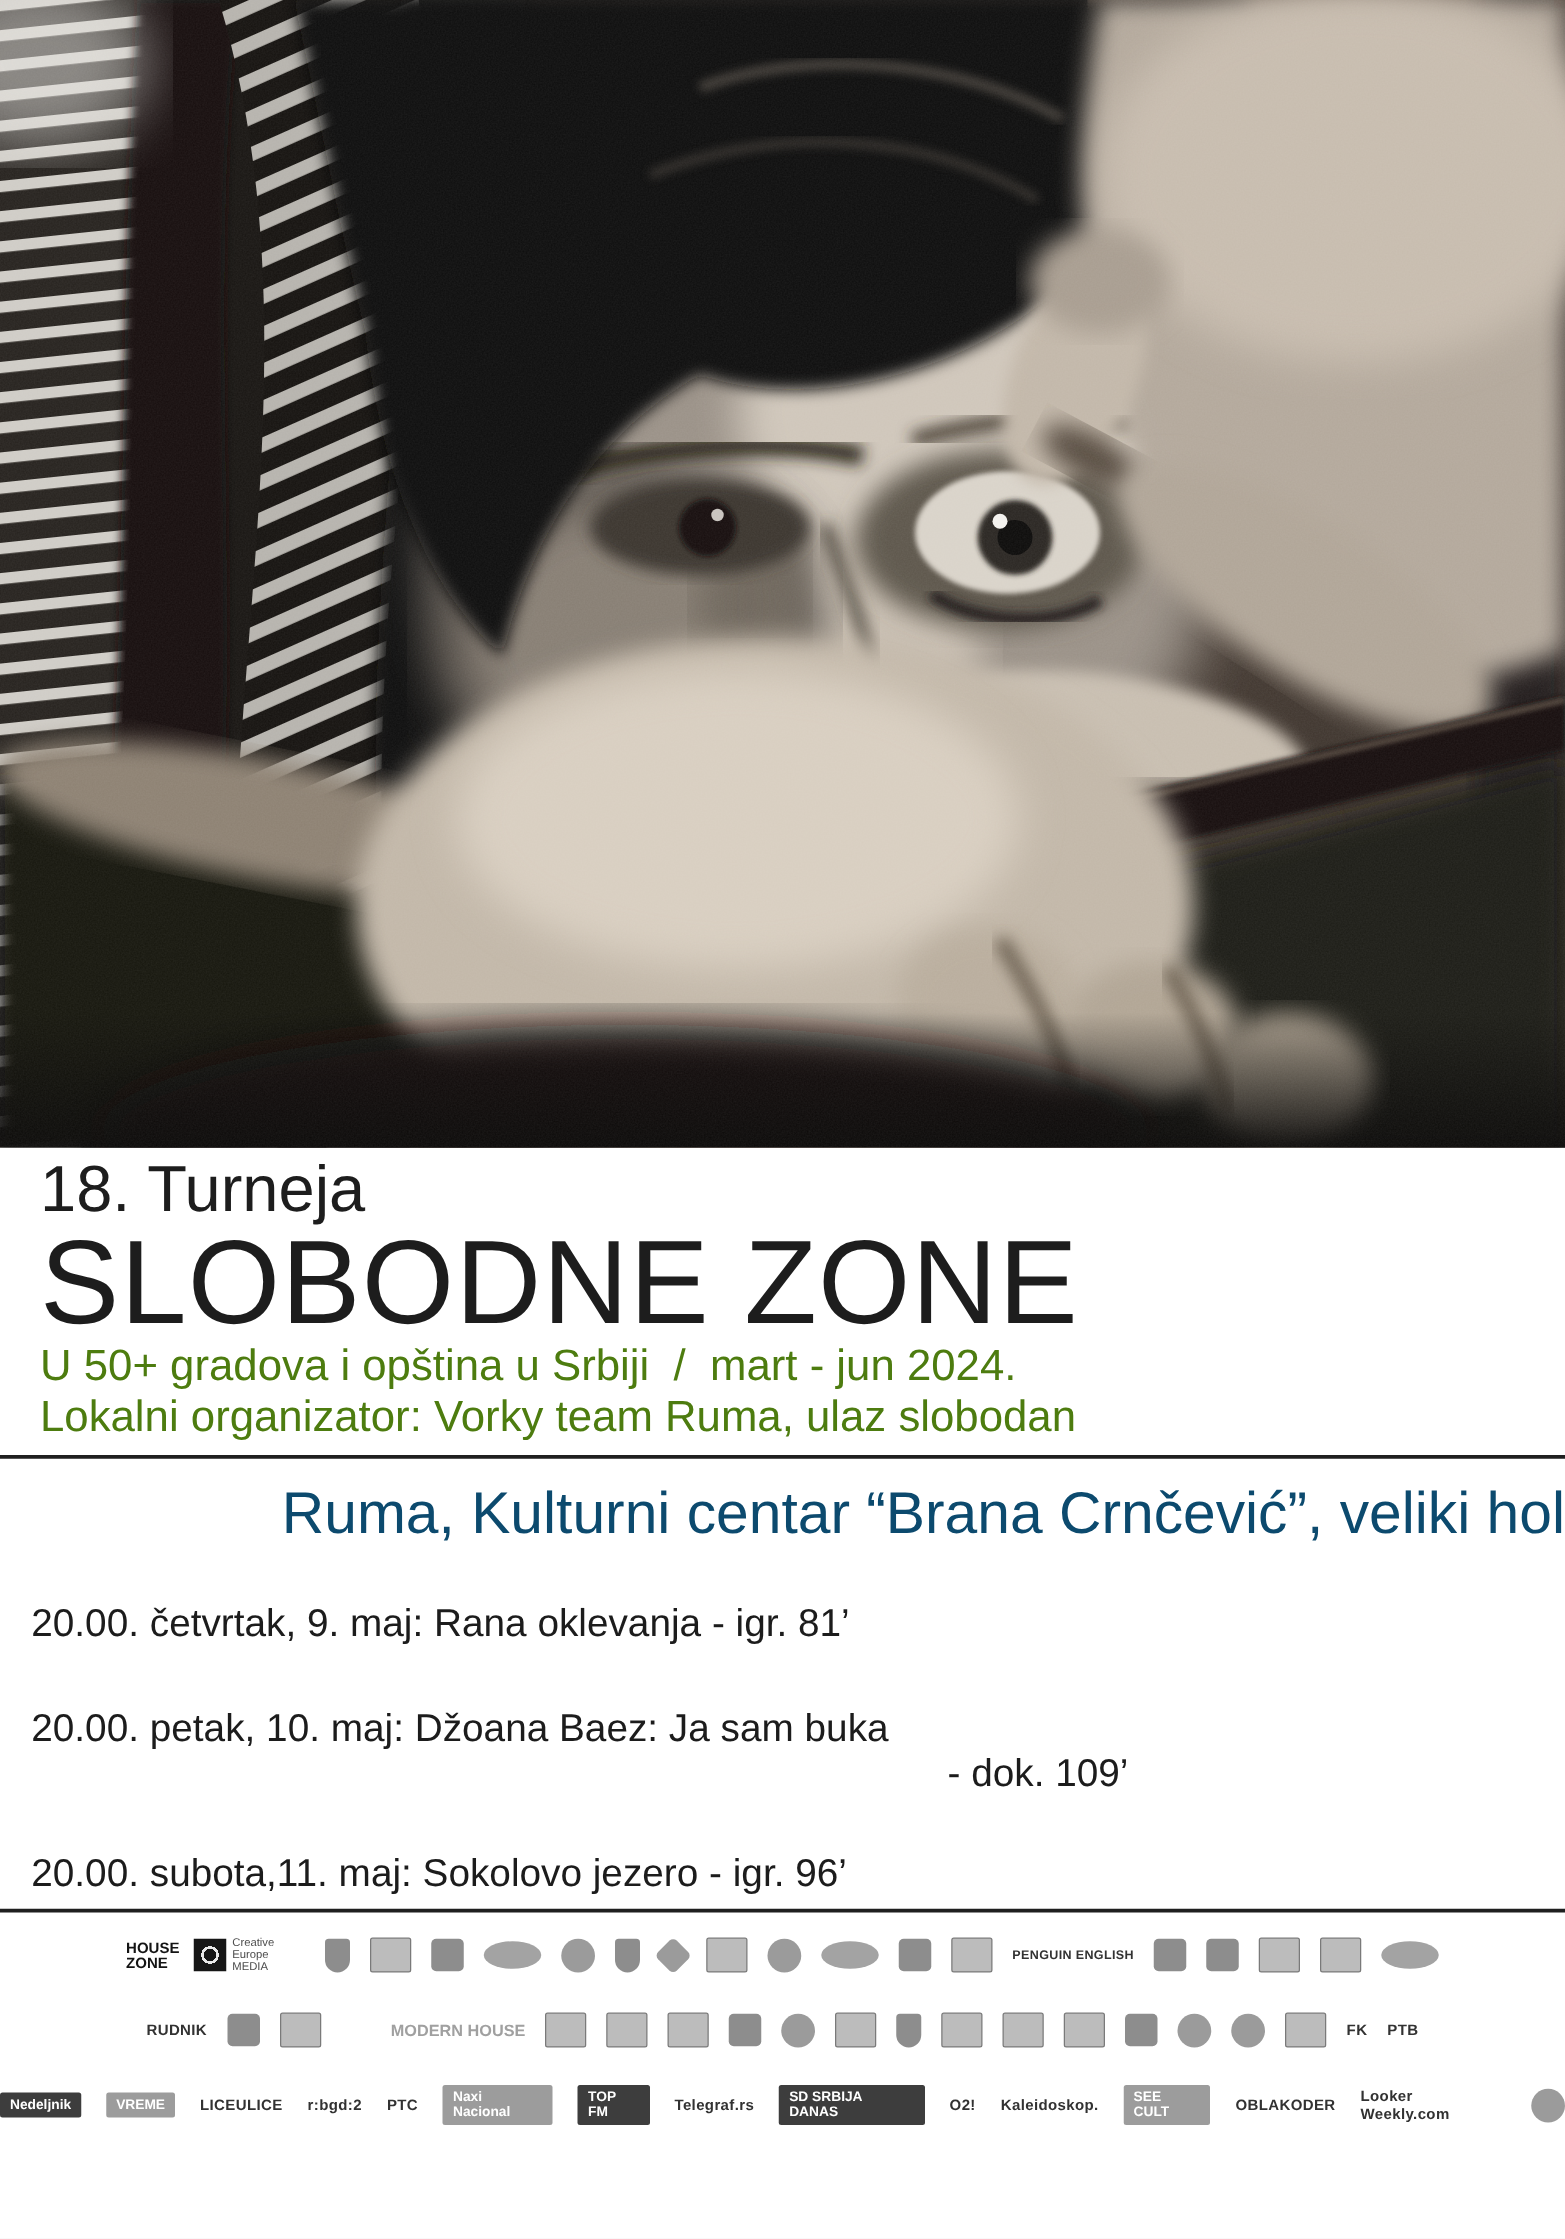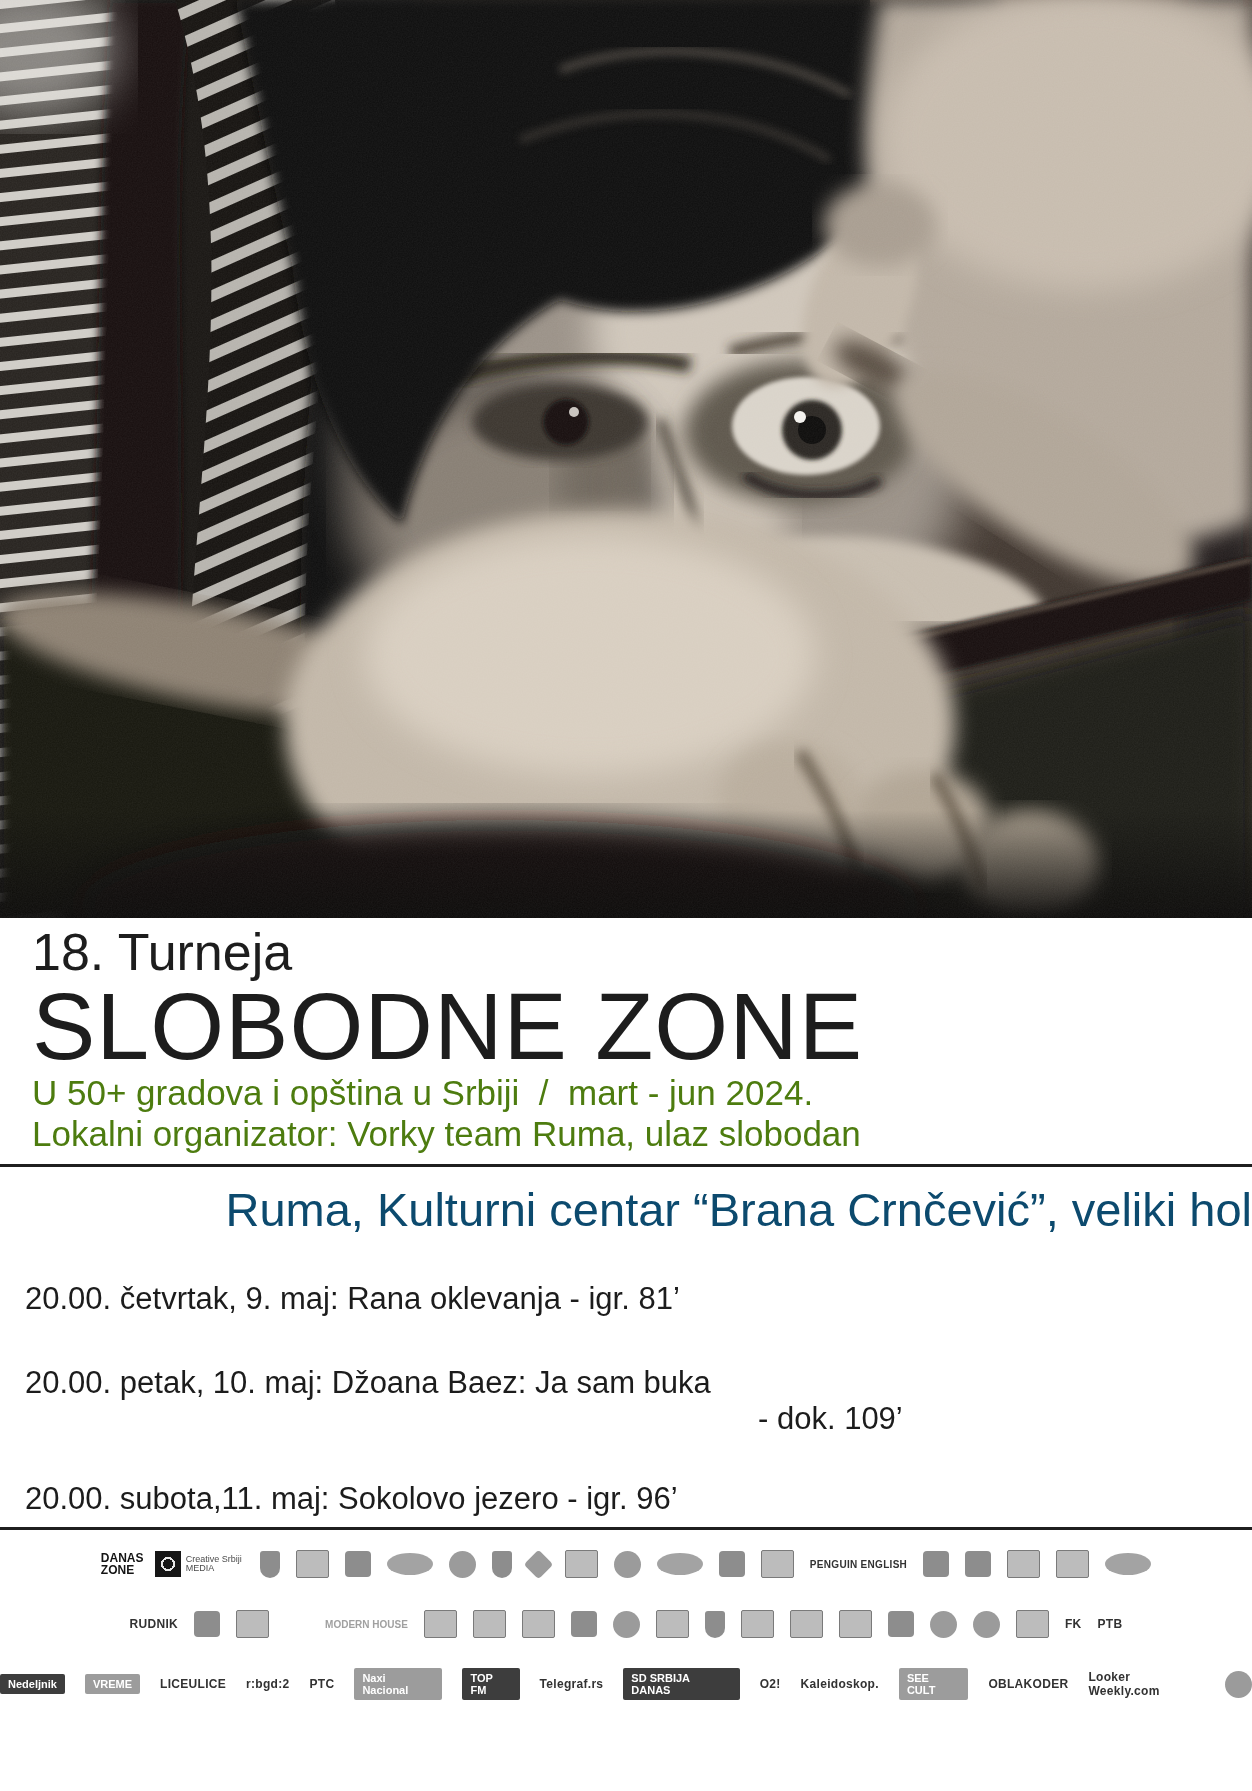--- a/index.html
+++ b/index.html
@@ -39,21 +39,21 @@
   .shield  .chip-shape { display:block; width:20px; height:27px; border-radius:3px 3px 10px 10px; background:#8d8d8d; }
   .diamond .chip-shape { display:block; width:21px; height:21px; border-radius:4px; background:#9b9b9b; transform:rotate(45deg); }
   .stamp   .chip-shape { display:block; width:31px; height:26px; border:1px solid #7a7a7a; border-radius:2px; background:#bcbcbc; }
   .flag    .chip-shape { display:block; width:26px; height:26px;
             background:radial-gradient(circle at 50% 50%, #161616 0 5px, #e8e8e8 5px 7px, #161616 7px); }
   .flag .chip-label { display:inline-block; width:58px; font-size:9px; line-height:1.1; color:#4c4c4c; }
   .txt .chip-label       { font-weight:bold; color:#323232; font-size:12px; letter-spacing:0.3px; }
   .txt-stack .chip-label { display:inline-block; width:38px; font-weight:800; font-size:12px; line-height:1; color:#141414; }
   .txt-dark .chip-label  { background:#3d3d3d; color:#ffffff; font-weight:bold; font-size:11px; padding:4px 8px; border-radius:2px; }
   .txt-gray .chip-label  { background:#9c9c9c; color:#ffffff; font-weight:bold; font-size:11px; padding:4px 8px; border-radius:2px; }
-  .txt-light .chip-label { color:#a0a0a0; font-weight:bold; font-size:10px;margin-left:40px; }
+  .txt-light .chip-label { color:#a0a0a0; font-weight:bold; font-size:13px;margin-left:40px; }
   .row-1 .txt .chip-label { font-size:10px; }
 </style>
 </head>
 <body>
 
 <div class="poster">
 
   <div class="photo">
     <svg width="1252" height="918" viewBox="0 0 1252 918" preserveAspectRatio="none" xmlns="http://www.w3.org/2000/svg">
       <defs>
@@ -196,26 +196,26 @@
     <div class="sched s3">20.00. subota,11. maj: Sokolovo jezero - igr. 96’</div>
   </div>
 
   <hr class="divider2">
 
   <div class="sponsors">
     <div class="logo-row row-1">
 
         <span class="chip txt-stack">
 
-          <span class="chip-label">DANAS ZONE</span>
+          <span class="chip-label">HOUSE ZONE</span>
         </span>
 
         <span class="chip flag">
           <span class="chip-shape"></span>
-          <span class="chip-label">Creative Srbiji MEDIA</span>
+          <span class="chip-label">Creative Europe MEDIA</span>
         </span>
 
         <span class="chip shield">
           <span class="chip-shape"></span>
 
         </span>
 
         <span class="chip stamp">
           <span class="chip-shape"></span>
 

